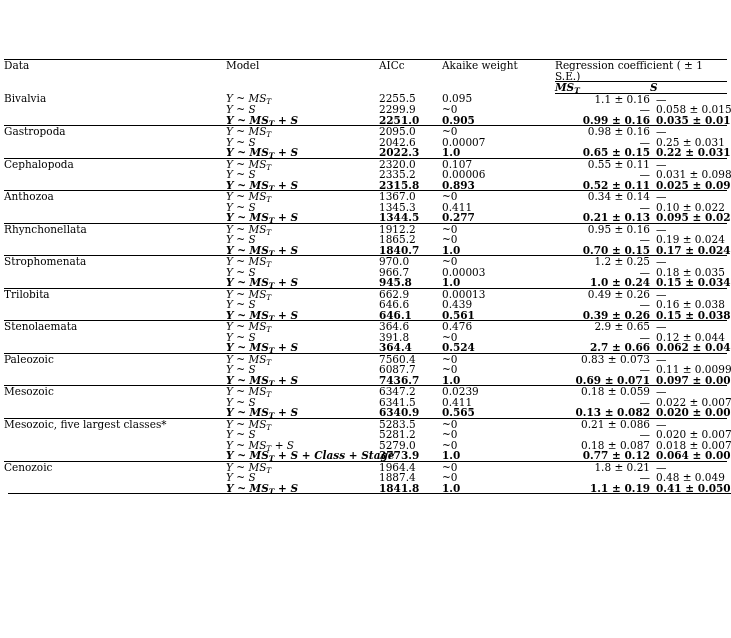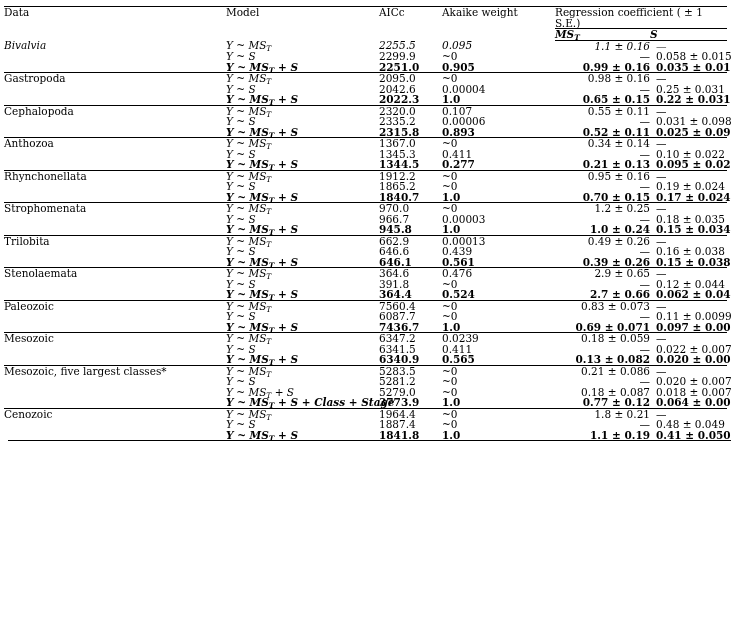--- a/index.html
+++ b/index.html
@@ -11,21 +11,22 @@
     width: 731px;
     height: 638px;
     font-family: "DejaVu Serif", "Liberation Serif", serif;
     color: #000000;
     overflow: hidden;
   }
   #table-wrap {
     position: relative;
     width: 636px;
     box-sizing: border-box;
-    padding: 6px 4px;
+    padding: 16px 4px;
+    margin-top: 43px;
   }
   table.stat-table {
     width: 723px;
     border-collapse: collapse;
     font-size: 10.5px;
     table-layout: fixed;
   }
   table.stat-table th,
   table.stat-table td {
     padding: 0;
@@ -95,21 +96,20 @@
     font-size: 7.5px;
     vertical-align: baseline;
     position: relative;
     top: 2px;
   }
   .grp-start td {
     border-top: 0.7px solid #000;
   }
   .first-group td {
     border-top: none;
-    font-style: italic;
   }
   tbody tr.last-row td {
     border-bottom: none;
   }
   .tbl-bottom-rule {
     border-top: 1.1px solid #000;
     width: 723px;
     margin-left: 4px;
     height: 0;
   }
@@ -170,21 +170,21 @@
           <td class="model-cell">Y ~ MS<sub class="sub">T</sub></td>
           <td class="num-cell">2095.0</td>
           <td class="num-cell">~0</td>
           <td class="coef-cell mst">0.98 ± 0.16</td>
           <td class="coef-cell s">—</td>
         </tr>
         <tr>
           <td class="data-cell"></td>
           <td class="model-cell">Y ~ S</td>
           <td class="num-cell">2042.6</td>
-          <td class="num-cell">0.00004</td>
+          <td class="num-cell">0.00007</td>
           <td class="coef-cell mst">—</td>
           <td class="coef-cell s">0.25 ± 0.031</td>
         </tr>
         <tr>
           <td class="data-cell"></td>
           <td class="model-cell bold">Y ~ MS<sub class="sub">T</sub> + S</td>
           <td class="num-cell bold">2022.3</td>
           <td class="num-cell bold">1.0</td>
           <td class="coef-cell mst bold">0.65 ± 0.15</td>
           <td class="coef-cell s bold">0.22 ± 0.031</td>

